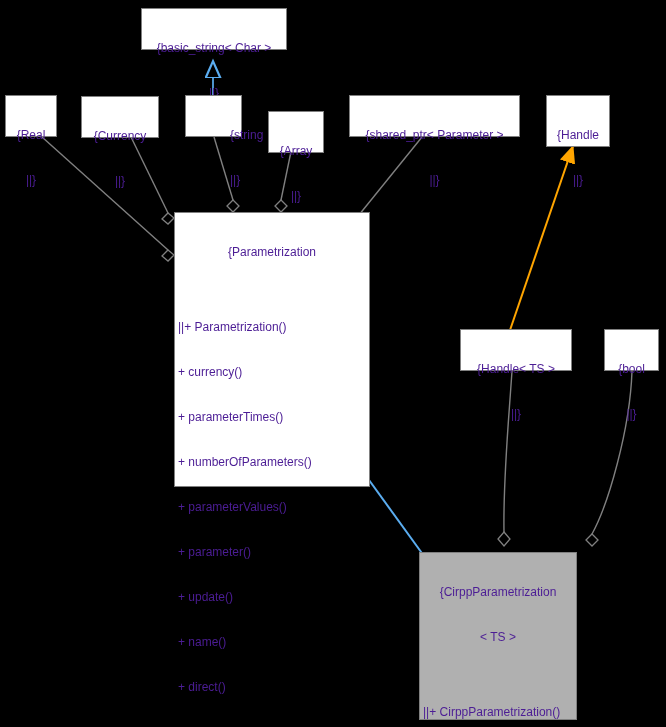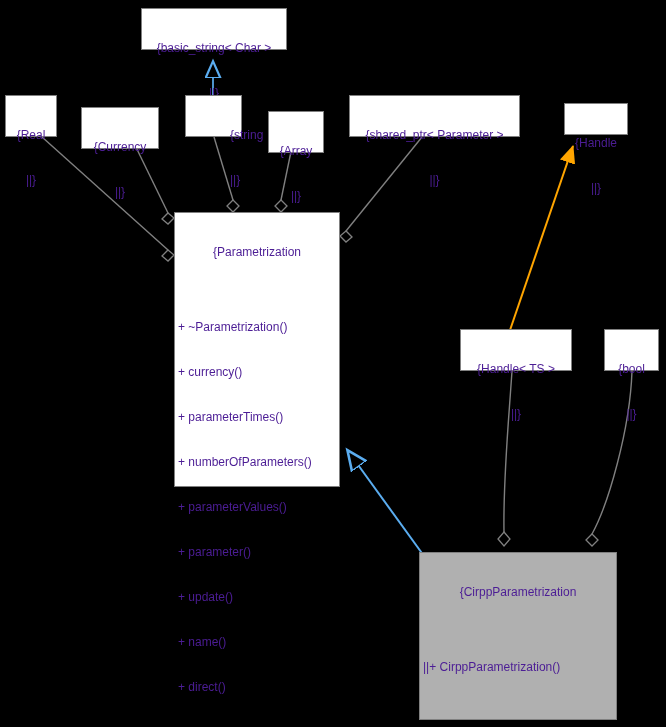--- a/index.html
+++ b/index.html
@@ -122,79 +122,80 @@
   <div class="node" style="left:141px; top:8px; width:146px; height:42px;">
     <span class="nm">{basic_string&lt; Char &gt;</span>
     <span class="closebrace">||}</span>
   </div>
 
   <div class="node" style="left:5px; top:95px; width:52px; height:42px;">
     <span class="nm">{Real</span>
     <span class="closebrace">||}</span>
   </div>
 
-  <div class="node" style="left:81px; top:107px; width:78px; height:42px;">
+  <div class="node" style="left:81px; top:96px; width:78px; height:42px;">
     <span class="nm">{Currency</span>
     <span class="closebrace">||}</span>
   </div>
 
   <div class="node" style="left:185px; top:95px; width:57px; height:42px;padding-left:44px;">
     <span class="nm">{string</span>
     <span class="closebrace">||}</span>
   </div>
 
   <div class="node" style="left:268px; top:95px; width:56px; height:42px;margin-top:16px;">
     <span class="nm">{Array</span>
     <span class="closebrace">||}</span>
   </div>
 
   <div class="node" style="left:349px; top:95px; width:171px; height:42px;">
     <span class="nm">{shared_ptr&lt; Parameter &gt;</span>
     <span class="closebrace">||}</span>
   </div>
 
-  <div class="node" style="left:564px; top:95px; width:64px; height:32px;margin-top:8px;">
+  <div class="node" style="left:546px; top:95px; width:64px; height:52px;">
     <span class="nm">{Handle</span>
     <span class="closebrace">||}</span>
   </div>
 
   <div class="node" style="left:460px; top:329px; width:112px; height:42px;">
     <span class="nm">{Handle&lt; TS &gt;</span>
     <span class="closebrace">||}</span>
   </div>
 
   <div class="node" style="left:604px; top:329px; width:55px; height:42px;">
     <span class="nm">{bool</span>
     <span class="closebrace">||}</span>
   </div>
 
-  <div class="node" style="left:174px; top:212px; width:166px; height:275px;">
+  <div class="node" style="left:174px; top:212px; width:196px; height:275px;">
     <span class="nm">{Parametrization</span>
     <span class="members">
-      <span class="m">+ ~Parametrization()</span>
+      <span class="m">||+ Parametrization()</span>
       <span class="m">+ currency()</span>
       <span class="m">+ parameterTimes()</span>
       <span class="m">+ numberOfParameters()</span>
       <span class="m">+ parameterValues()</span>
       <span class="m">+ parameter()</span>
       <span class="m">+ update()</span>
       <span class="m">+ name()</span>
       <span class="m">+ direct()</span>
       
       
       
       
       
       
     </span>
     
   </div>
 
-  <div class="node shaded" style="left:419px; top:552px; width:198px; height:168px;">
+  <div class="node shaded" style="left:419px; top:552px; width:158px; height:168px;">
     <span class="nm">{CirppParametrization</span>
+    <span class="nm">&lt; TS &gt;</span>
     <span class="members">
       <span class="m">||+ CirppParametrization()</span>
       
       
       
       
       
       
       
     </span>

